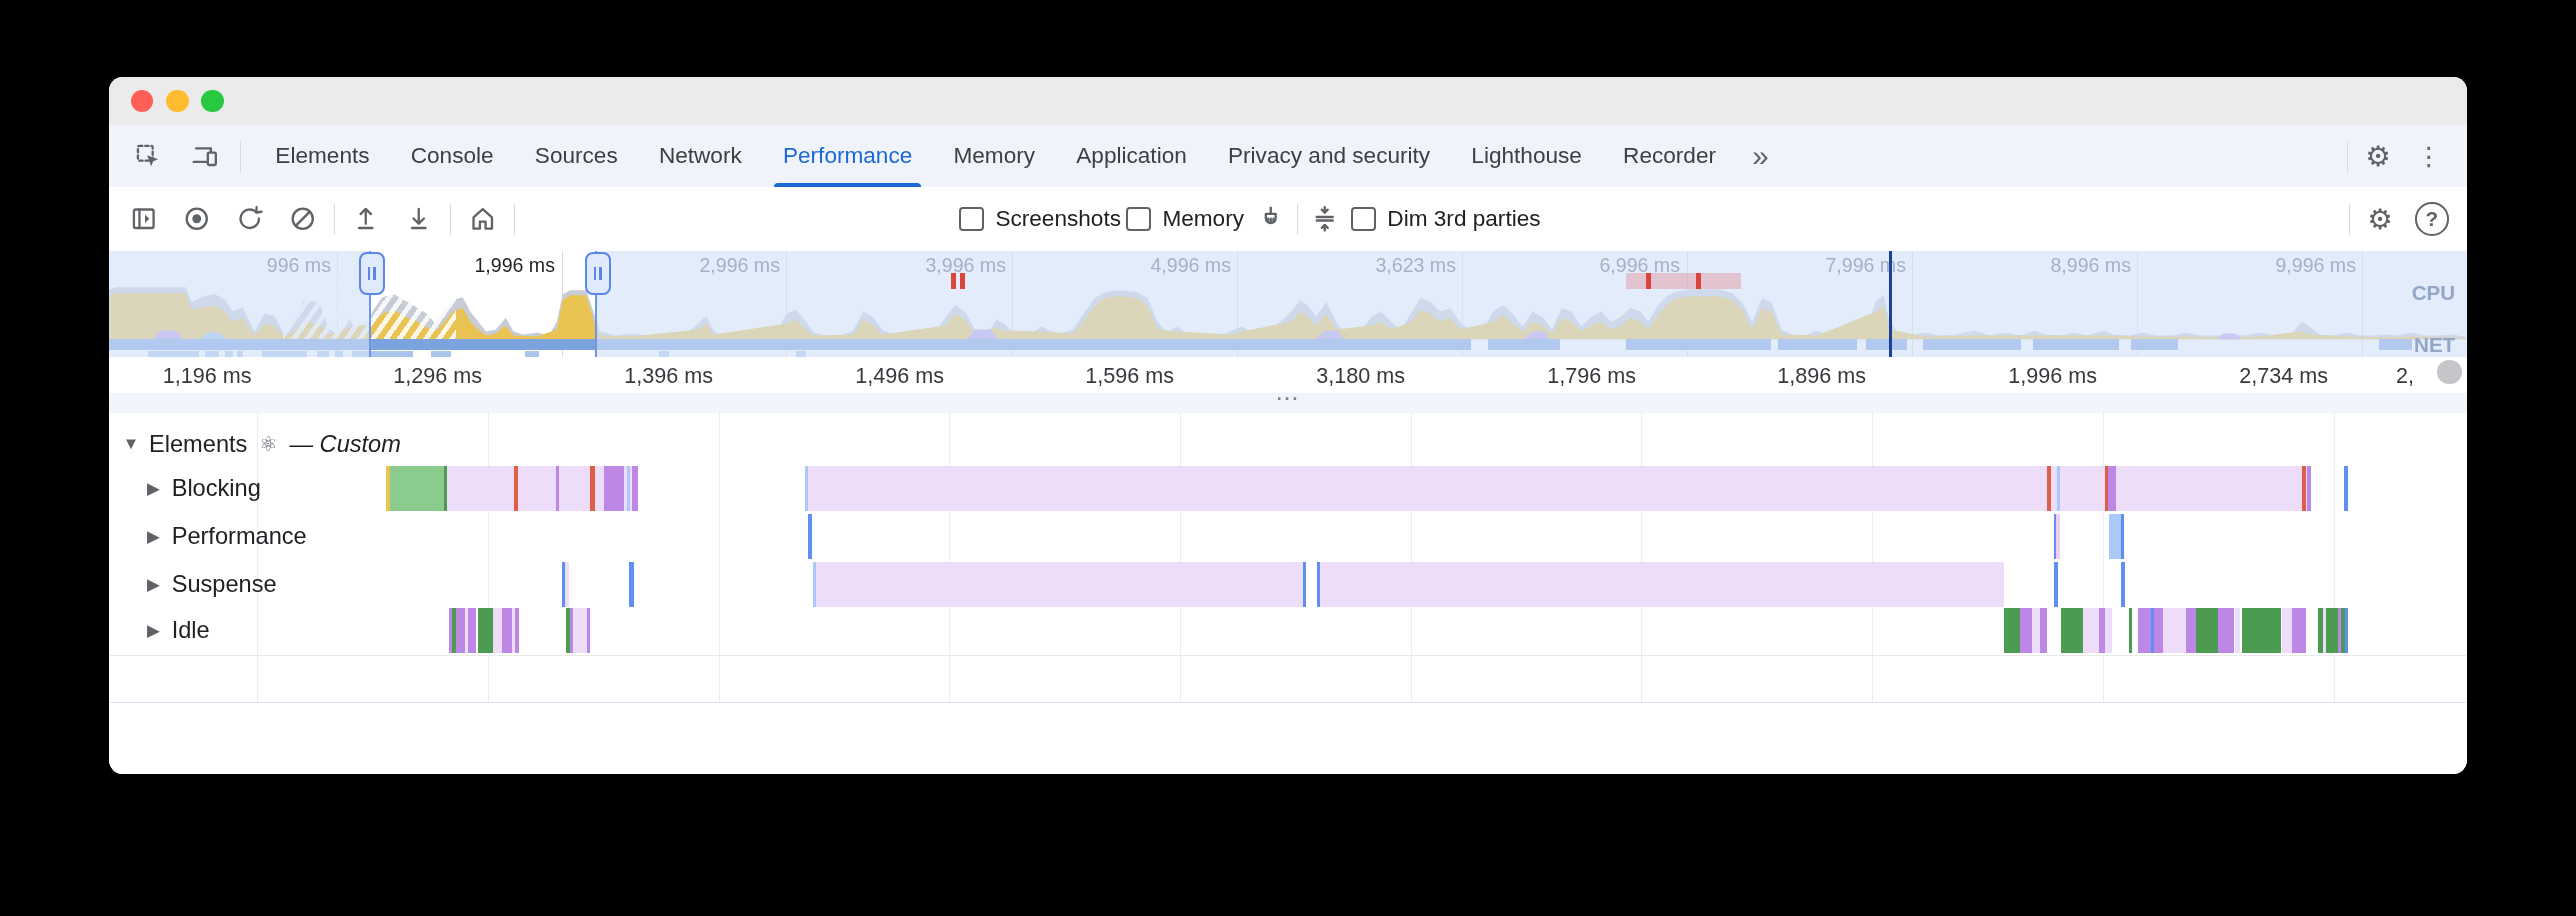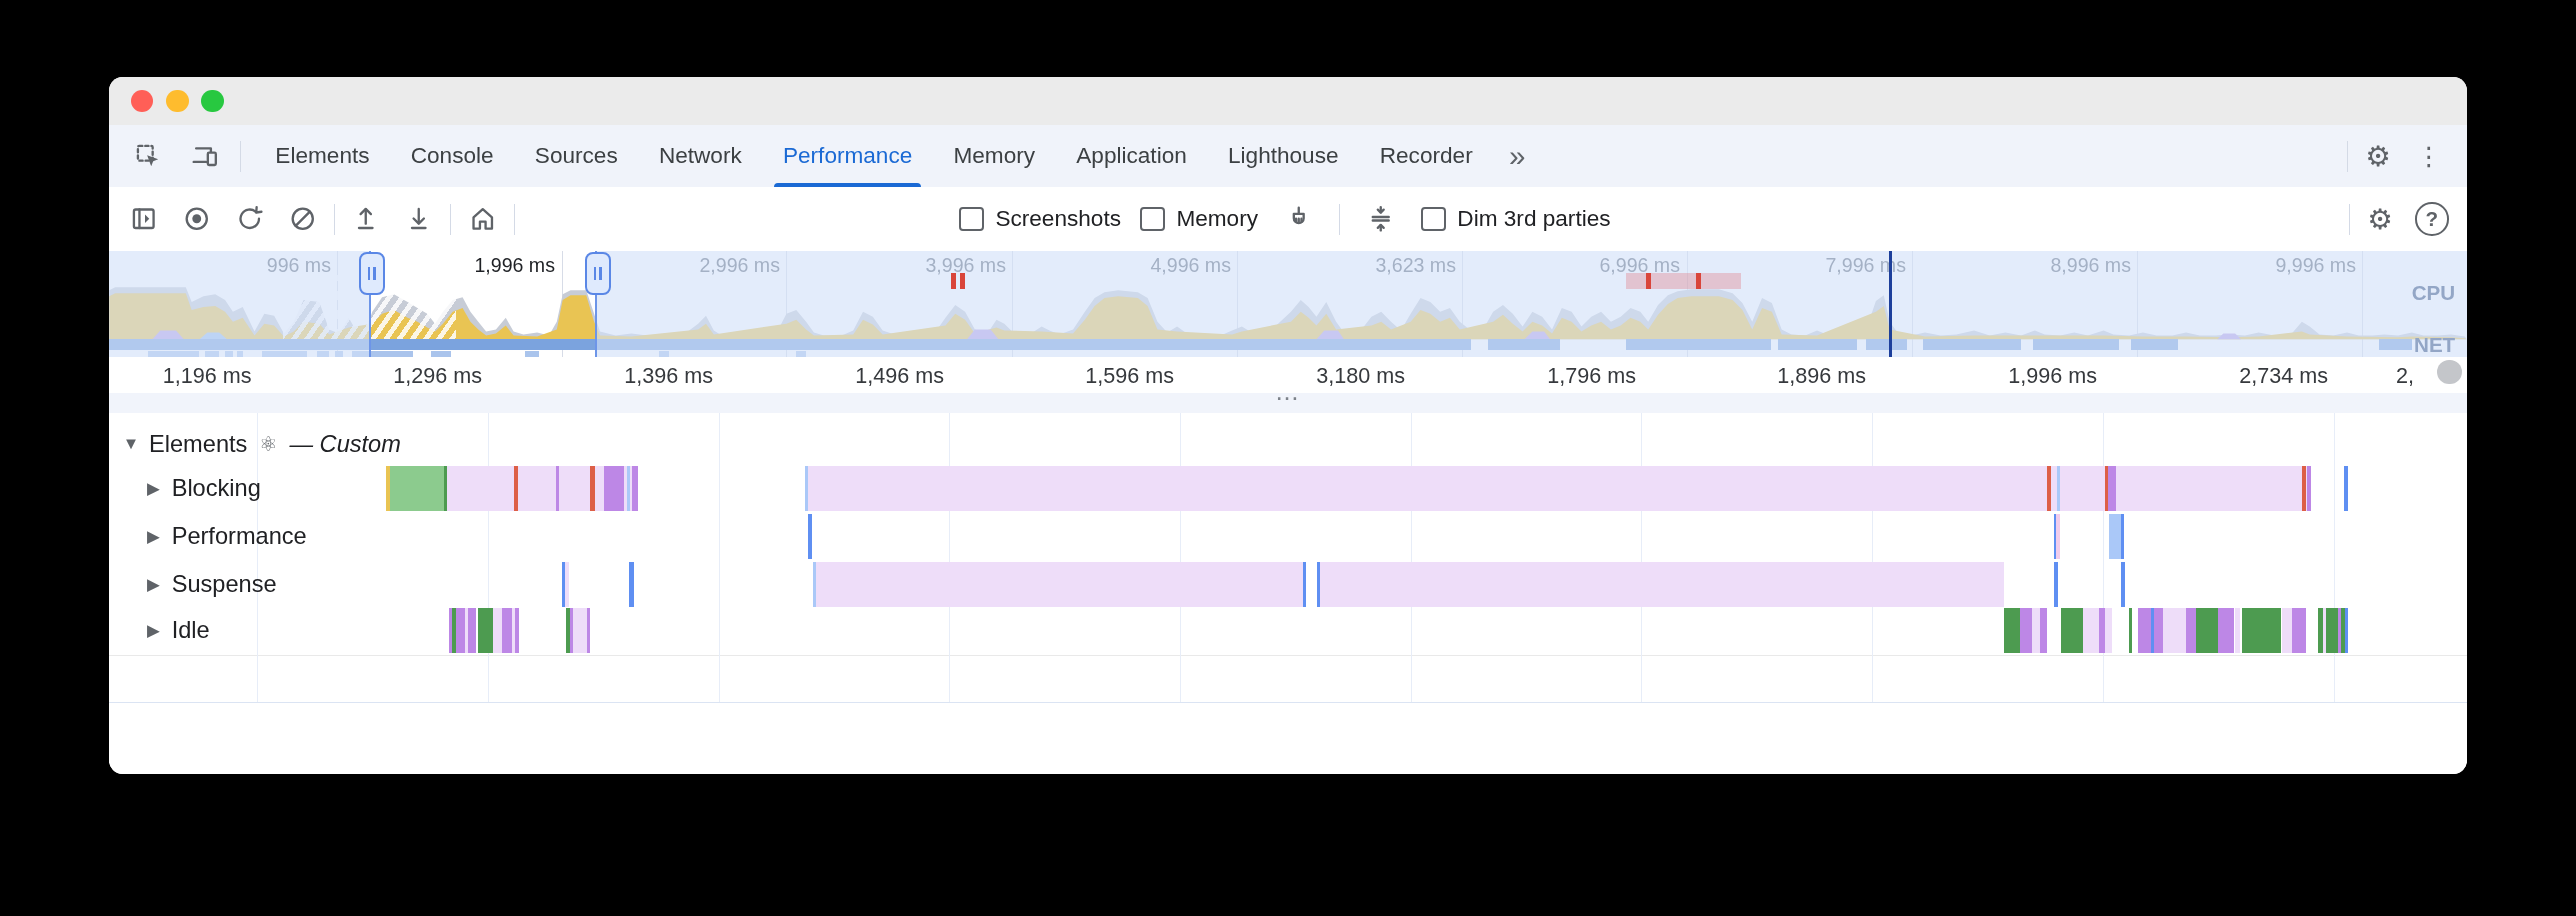--- a/index.html
+++ b/index.html
@@ -20,21 +20,21 @@
   .tab.active{color:#1a69d4;}
   .tab.active:after{content:"";position:absolute;left:11.8px;right:11.8px;bottom:0;height:3.9px;background:#1a69d4;border-radius:3.9px 3.9px 0 0;}
   .moretabs{font-size:29.5px;color:#5f6368;padding:0 15.7px;}
   #tabbar .righticons{margin-left:auto;display:flex;align-items:center;gap:9.8px;padding-right:17.7px;}
   .glyphbtn{font-size:28.5px;color:#5f6368;width:41px;height:41px;display:flex;align-items:center;justify-content:center;border-radius:5.9px;}
   
   #toolbar{left:0;top:110px;width:100%;height:64px;background:#fff;border-bottom:1px solid #e8ebf1;color:#3c4043;}
   #toolleft{display:flex;align-items:center;gap:9.8px;position:absolute;left:13.7px;top:0;height:100%;}
   .icbtn{width:43px;height:43px;display:flex;align-items:center;justify-content:center;border-radius:5.9px;}
   .icbtn svg{stroke:#5f6368;fill:none;stroke-width:1.9;stroke-linecap:round;stroke-linejoin:round;}
-  #toolmid{position:absolute;left:850px;top:0;height:100%;display:flex;align-items:center;gap:19px;}
+  #toolmid{position:absolute;left:850px;top:0;height:100%;display:flex;align-items:center;gap:5px;}
   .cb{width:20.6px;height:20.6px;border:2px solid #5f6368;border-radius:3.9px;background:#fff;}
   .cblabel{font-size:22.6px;color:#202124;white-space:nowrap;}
   .cbgroup{display:flex;align-items:center;gap:11.8px;}
   #toolright{position:absolute;right:13.7px;top:0;height:100%;display:flex;align-items:center;gap:9.8px;}
   .helpcirc{width:29.5px;height:29.5px;border:2.4px solid #5f6368;border-radius:50%;display:flex;align-items:center;justify-content:center;
     font-size:20.6px;font-weight:bold;color:#5f6368;}
   
   #overview{left:0;top:174px;width:100%;height:106px;background:#fff;overflow:hidden;}
   .ovgrid{top:0;width:1px;height:106px;background:rgba(110,130,170,.28);}
   .ovlabel{top:2.9px;width:147px;text-align:right;font-size:19.6px;color:#5a6472;}
@@ -98,20 +98,21 @@
       <div class="vdiv"></div>
     </div>
     <div id="tabs">
         <div class="tab">Elements</div>
         <div class="tab">Console</div>
         <div class="tab">Sources</div>
         <div class="tab">Network</div>
         <div class="tab active">Performance</div>
         <div class="tab">Memory</div>
         <div class="tab">Application</div>
+        <div class="tab">Privacy and security</div>
         <div class="tab">Lighthouse</div>
         <div class="tab">Recorder</div>
       </div>
     <div class="moretabs">»</div>
     <div class="righticons">
       <div class="vdiv"></div>
       <div class="glyphbtn">⚙</div>
       <div class="glyphbtn" style="font-size:25.5px">⋮</div>
     </div>
   </div>

